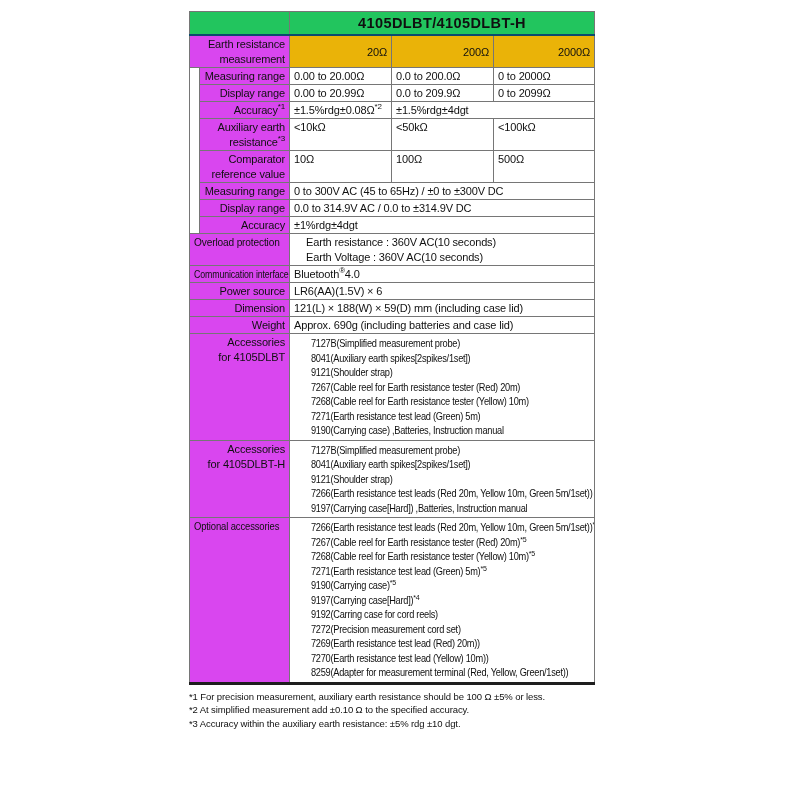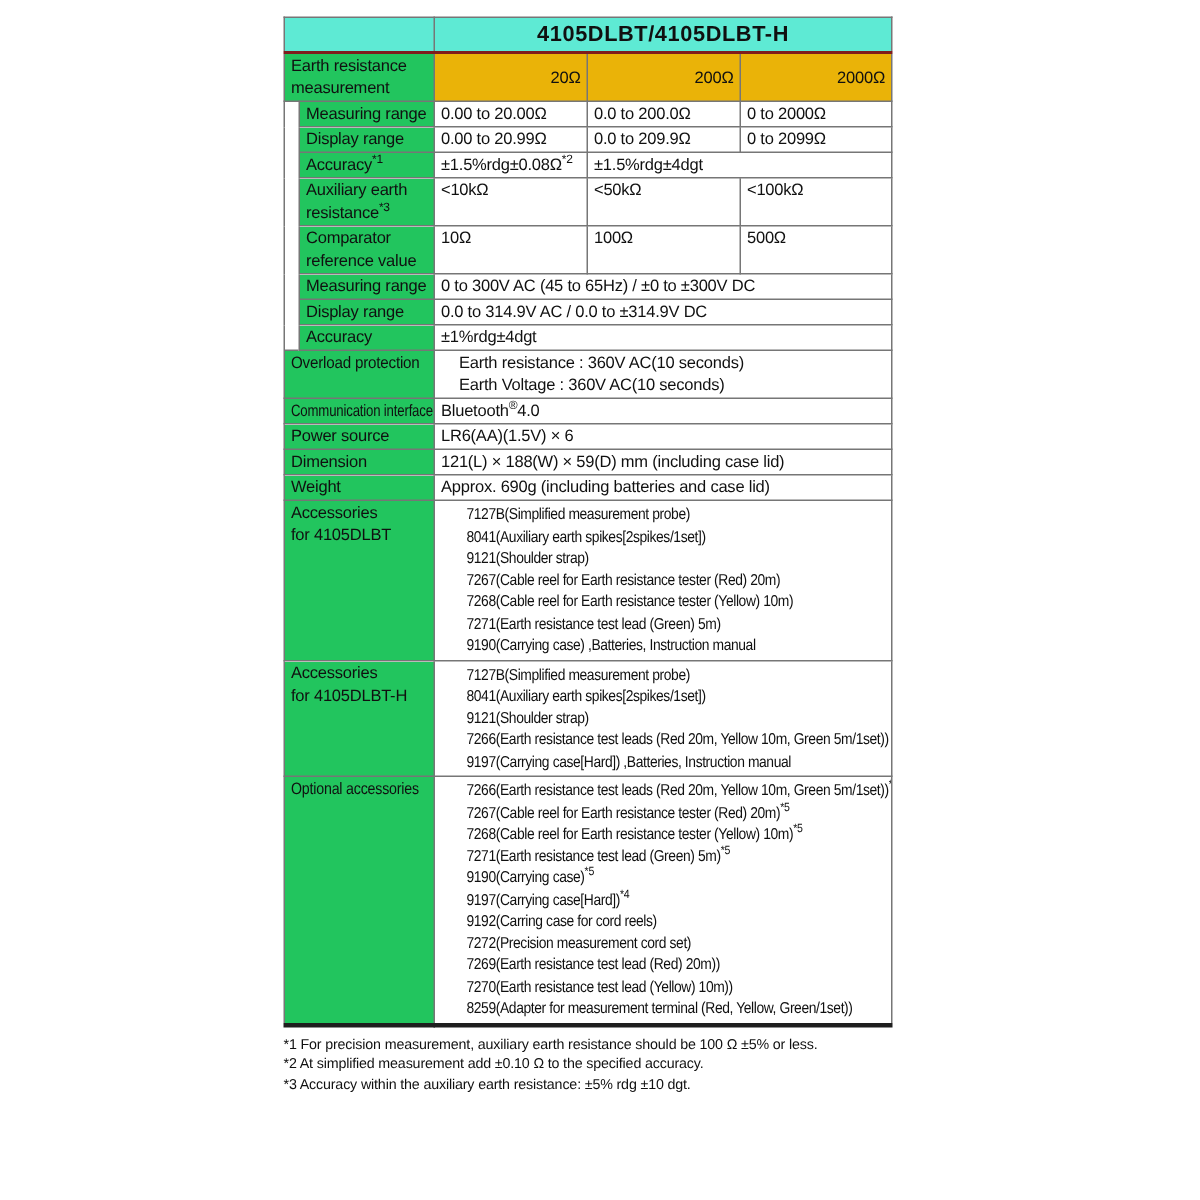--- a/index.html
+++ b/index.html
@@ -6,25 +6,25 @@
   body { font-family:"Liberation Sans", sans-serif; color:#101010; position:relative; }
 
   .sheet { position:absolute; left:189px; top:11px; width:405px; }
 
   table.spec { border-collapse:collapse; table-layout:fixed; width:405px;
                border:1px solid #4a4a4a; border-bottom:3px solid #1e1e1e; }
   td { border:1px solid #767676; font-size:11px; line-height:15px;
        padding:1px 4px 0 4px; vertical-align:top; letter-spacing:-0.15px;
        overflow:hidden; word-wrap:break-word; }
 
-  tr.r-title td { background:#5eead4; border-bottom:2px solid #7f1d1d; }
+  tr.r-title td { background:#22c55e; border-bottom:2px solid #0c4a6e; }
   td.title-cell { font-weight:bold; font-size:14.5px; line-height:18px; height:19px;
                   text-align:center; vertical-align:middle; letter-spacing:0.4px; padding:1px 0 2px 0; }
 
-  td.lab { background:#22c55e; }
+  td.lab { background:#d946ef;text-align:right; }
   td.colhead { background:#eab308; text-align:right; vertical-align:middle; }
   tr.er-head td { height:29px; vertical-align:middle; }
   td.indent { border-top:0; border-bottom:0; background:#ffffff; padding:0; }
   td.bar { background:#e8e8e8; line-height:15px; height:15px; }
   tr.single td { height:15px; }
 
   td.list { padding:2px 0 2px 21px; }
   td.list .ln { white-space:nowrap; font-size:10.5px; line-height:14.5px;
                 letter-spacing:-0.3px; transform:scaleX(0.88); transform-origin:0 50%; }
   td.lines .ln { white-space:nowrap; line-height:15px;padding-left:12px; }

